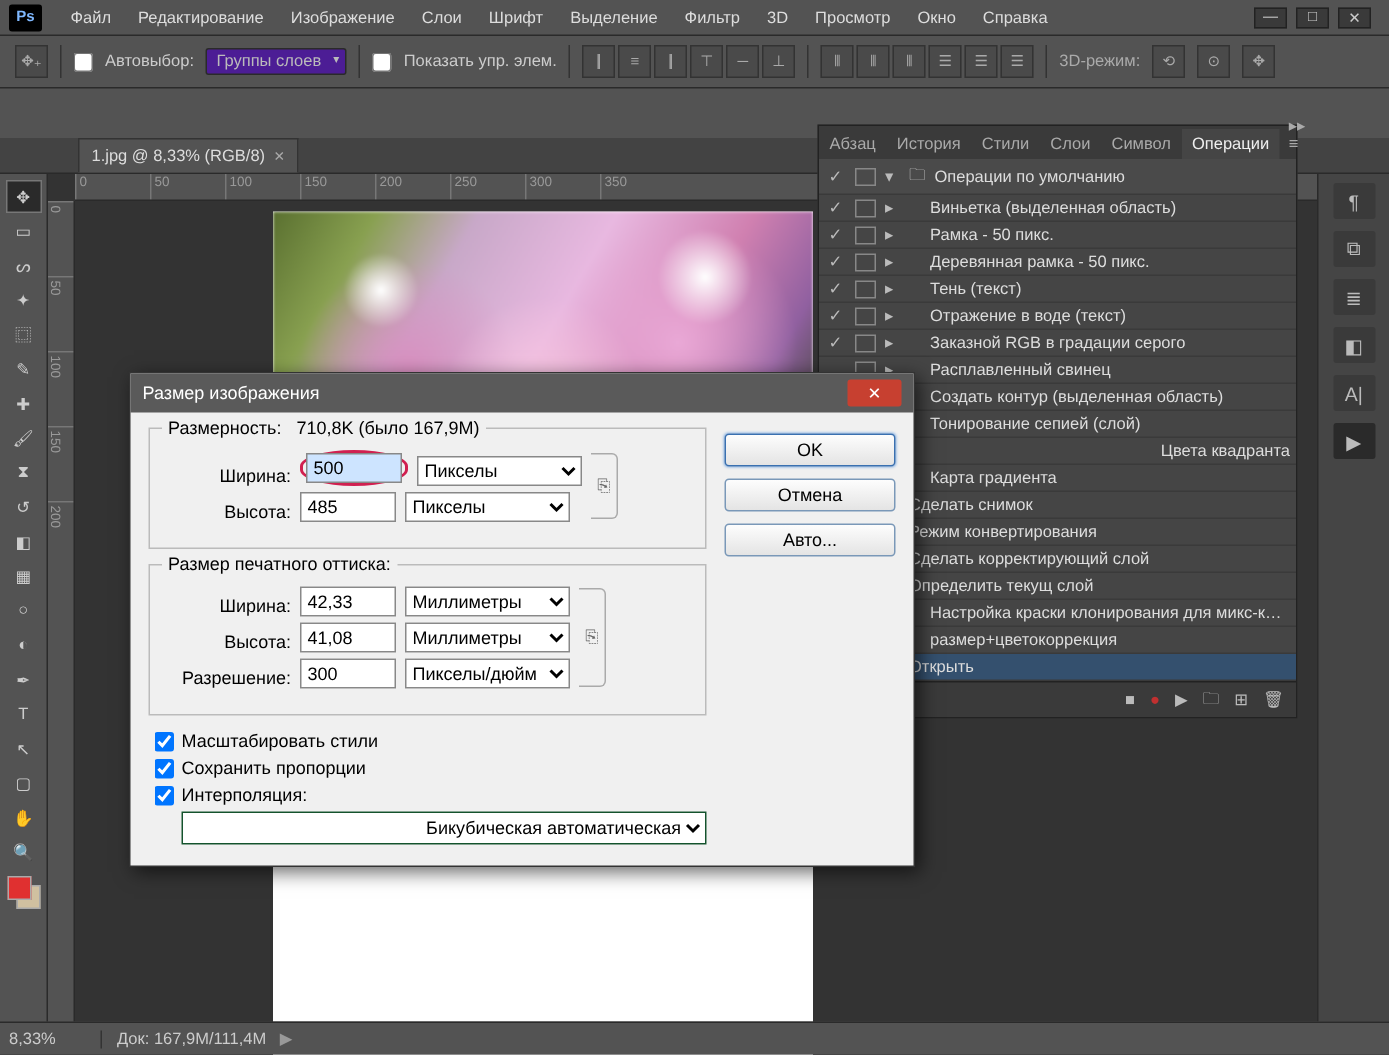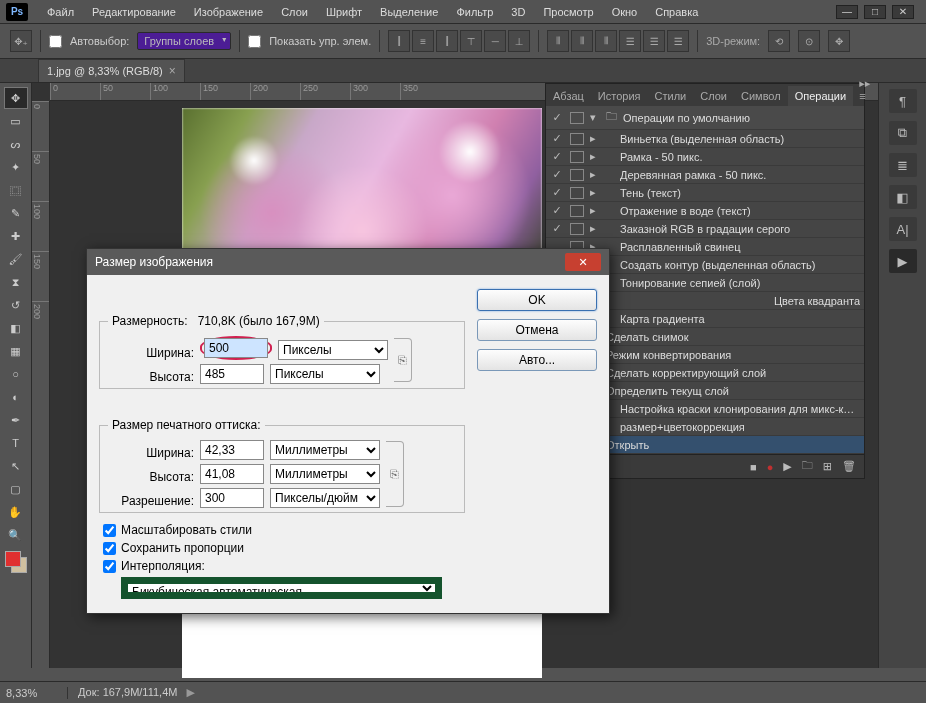--- a/index.html
+++ b/index.html
@@ -9,21 +9,21 @@
 .menu-item { padding:3px 9px; color:#ddd; cursor:pointer; }
 .win-controls { margin-left:auto; display:flex; gap:6px; margin-right:6px;}
 .win-btn { width:22px; height:14px; background:#3a3a3a; border:1px solid #222; color:#ccc; font-size:10px; display:flex; align-items:center; justify-content:center; cursor:pointer;}
 .optbar { background:#535353; height:35px; display:flex; align-items:center; padding:0 10px; gap:8px; border-bottom:1px solid #2a2a2a; }
 .opt-check { display:flex; align-items:center; gap:8px; color:#ccc; }
 .opt-check input { accent-color:#888; }
 .opt-dd { background:#4c1d95; border:1px solid #2a2a2a; padding:2px 16px 2px 6px; color:#bbb; border-radius:2px; position:relative;}
 .opt-dd:after { content:'▾'; position:absolute; right:4px; font-size:8px; }
 .opt-ico { width:22px; height:22px; background:#4a4a4a; border:1px solid #333; display:flex; align-items:center; justify-content:center; color:#aaa; font-size:10px;}
 .opt-sep { width:1px; height:22px; background:#333; }
-.doc-tab-bar { background:#434343; height:24px; display:flex; align-items:center; padding-left:38px; border-bottom:1px solid #2a2a2a;}
+.doc-tab-bar { background:#434343; height:24px; display:flex; align-items:center; padding-left:52px; border-bottom:1px solid #2a2a2a;margin-top:33px;}
 .doc-tab { background:#535353; padding:4px 8px; color:#ddd; display:flex; gap:6px; align-items:center; border-top:1px solid #333;border-left:1px solid #333;border-right:1px solid #333;}
 .close-x { color:#aaa; cursor:pointer; font-size:12px;}
 .main { display:flex; height:585px; }
 .toolbox { width:32px; background:#535353; border-right:1px solid #2a2a2a; display:flex; flex-direction:column; align-items:center; padding-top:4px; gap:1px;}
 .tool { width:24px; height:22px; display:flex; align-items:center; justify-content:center; color:#ccc; cursor:pointer; position:relative;}
 .tool.sel { background:#2a2a2a; border:1px solid #777;}
 .color-sw { width:22px; height:22px; position:relative; margin-top:4px;}
 .sw-fg { position:absolute; width:16px; height:16px; background:#e03030; border:1px solid #aaa; top:0; left:0; z-index:2;}
 .sw-bg { position:absolute; width:16px; height:16px; background:#d0c0a0; border:1px solid #aaa; bottom:0; right:0;}
 .canvas-area { flex:1; background:#333; position:relative; }
@@ -61,31 +61,31 @@
 .ap-name { flex:1; color:#ddd; white-space:nowrap; overflow:hidden; text-overflow:ellipsis;}
 .ap-foot { height:24px; background:#3a3a3a; border-top:1px solid #222; display:flex; align-items:center; justify-content:flex-end; gap:10px; padding:0 8px;}
 .ap-fbtn { color:#bbb; cursor:pointer; font-size:11px;}
 .rec-dot{color:#c03030;}
 
 .dialog { position:absolute; top:248px; left:86px; width:524px; background:#f0f0f0; border:1px solid #333; box-shadow:3px 3px 12px rgba(0,0,0,.6); color:#000;}
 .dlg-title { background:#5a5a5a; color:#fff; height:26px; display:flex; align-items:center; padding:0 8px; font-size:12px;}
 .dlg-close { margin-left:auto; width:36px; height:18px; background:#c74030; color:#fff; display:flex; align-items:center; justify-content:center; border-radius:2px; cursor:pointer; font-size:11px;}
 .dlg-body { display:flex; padding:10px 12px 14px; gap:12px;}
 .dlg-left { flex:1;}
-.grp { border:1px solid #bbb; padding:10px 10px 0; margin-bottom:10px; position:relative;margin-top:36px;}
+.grp { border:1px solid #bbb; padding:10px 10px 13px; margin-bottom:10px; position:relative;}
 .grp-title { position:absolute; top:-8px; left:8px; background:#f0f0f0; padding:0 4px; font-size:12px;}
 .dim-row { display:flex; align-items:flex-end; gap:6px; margin:4px 0;}
 .dim-row label { width:84px; text-align:right; font-size:12px;}
 .dim-row input[type=text] { width:64px; height:20px; border:1px solid #888; padding:1px 4px; font-size:12px;}
 .dim-row select { width:110px; height:20px; border:1px solid #888; font-size:12px; background:#fff;}
 .link-brk { width:18px; height:44px; border:1px solid #aaa; border-left:none; border-radius:0 4px 4px 0; display:flex; align-items:center; justify-content:center; color:#666;}
 .hl { border:2px solid #d02050; border-radius:50%/45%; padding:0 2px;}
 .chk-row { display:flex; align-items:flex-end; gap:5px; margin:4px 0 4px 4px; font-size:12px;}
 .chk-row input { margin:0;}
-.interp-dd { width:321px; height:22px; border:7px solid #14532d; margin-left:22px; font-size:12px; background:#fff;}
+.interp-dd { width:350px; height:22px; border:1px solid #14532d; margin-left:22px; font-size:12px; background:#fff;text-align:right;}
 .dlg-btns { width:120px; display:flex; flex-direction:column; gap:8px; padding-top:4px;}
 .dlg-btn { height:22px; background:linear-gradient(#fdfdfd,#e4e4e4); border:1px solid #7a98b8; border-radius:3px; font-size:12px; cursor:pointer;}
 .dlg-btn.primary { border:1px solid #3a70b0; box-shadow:0 0 2px #6aa0e0;}
 </style>
 </head>
 <body>
 
 <div class="menubar">
   <div class="ps-logo">Ps</div>
   <div id="menus-holder" style="display:flex;">

